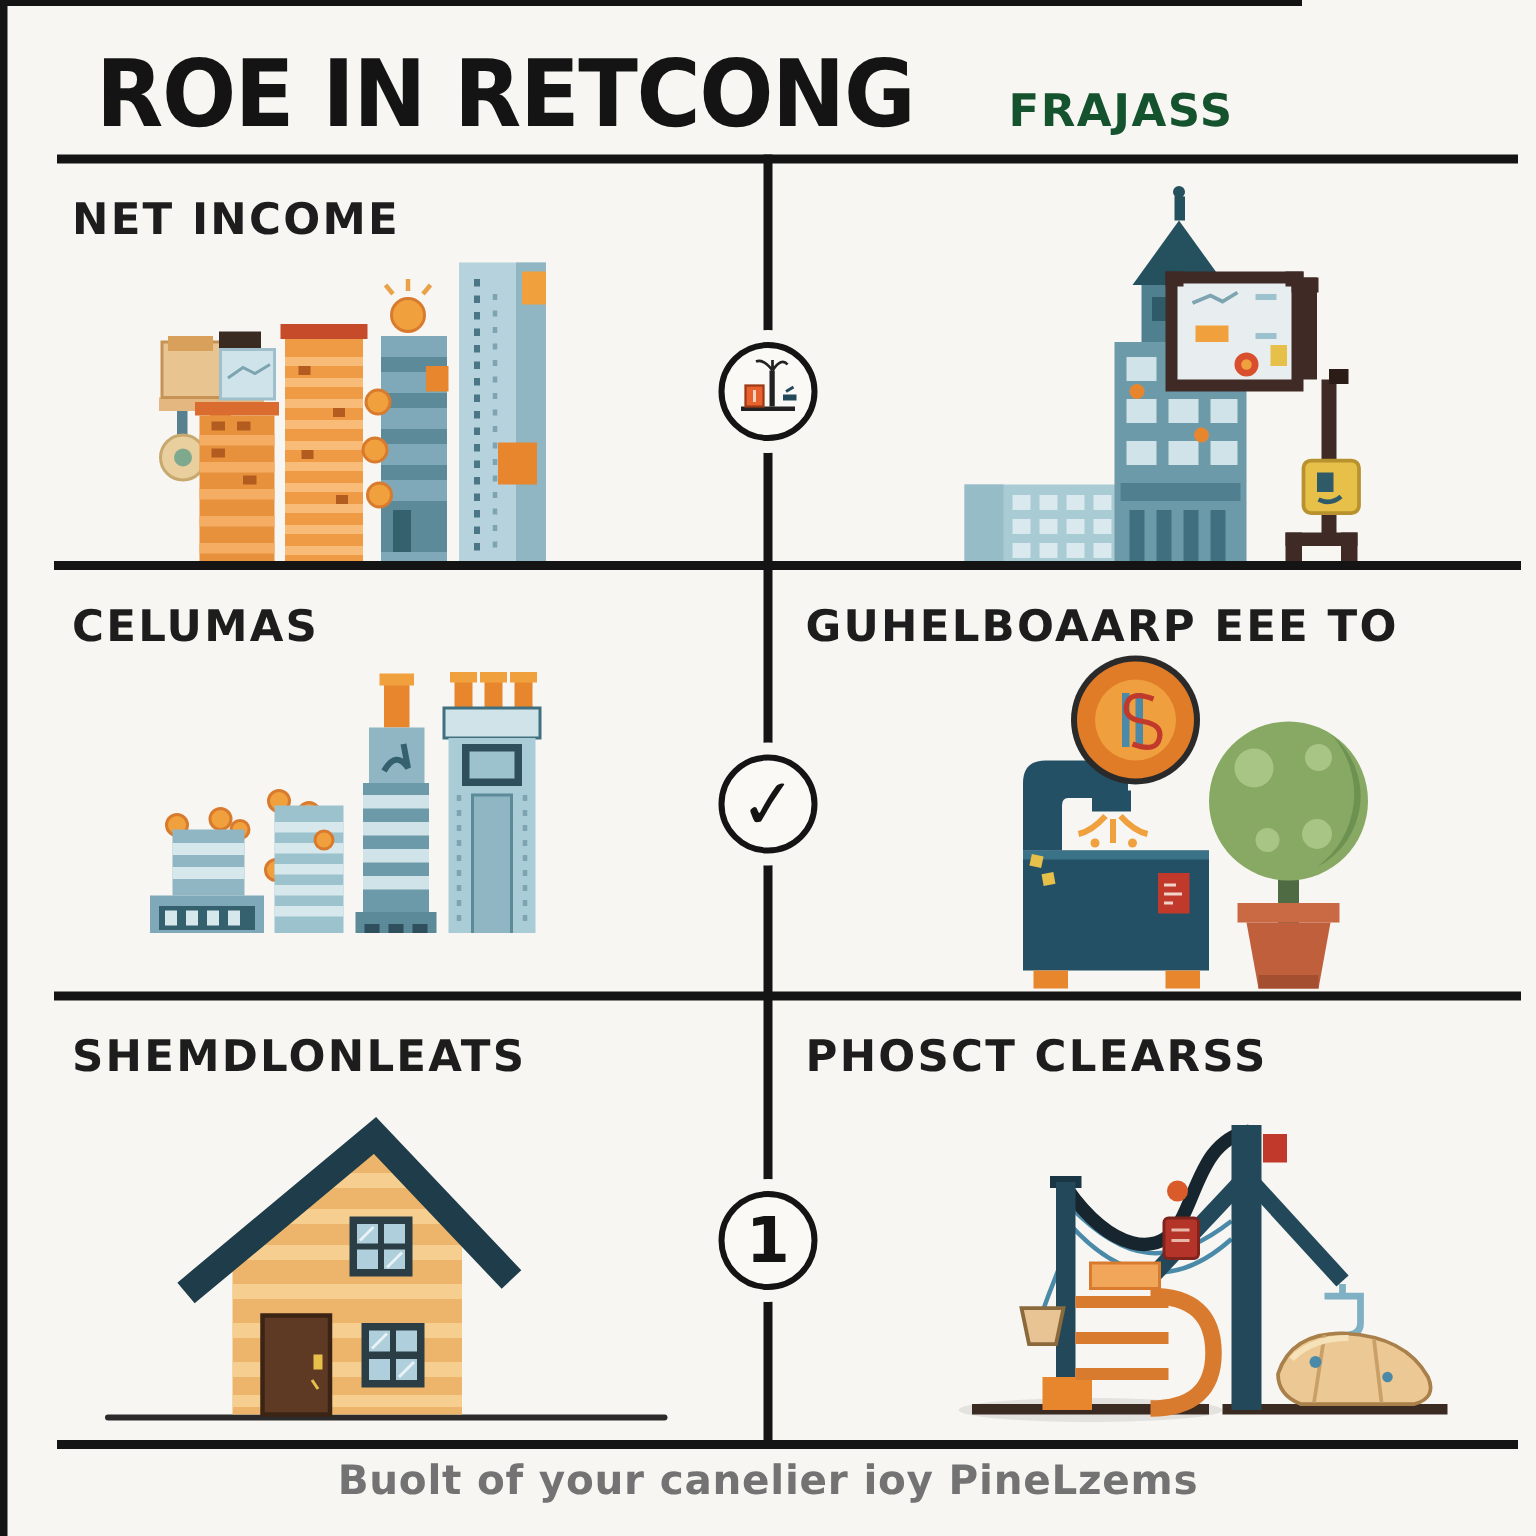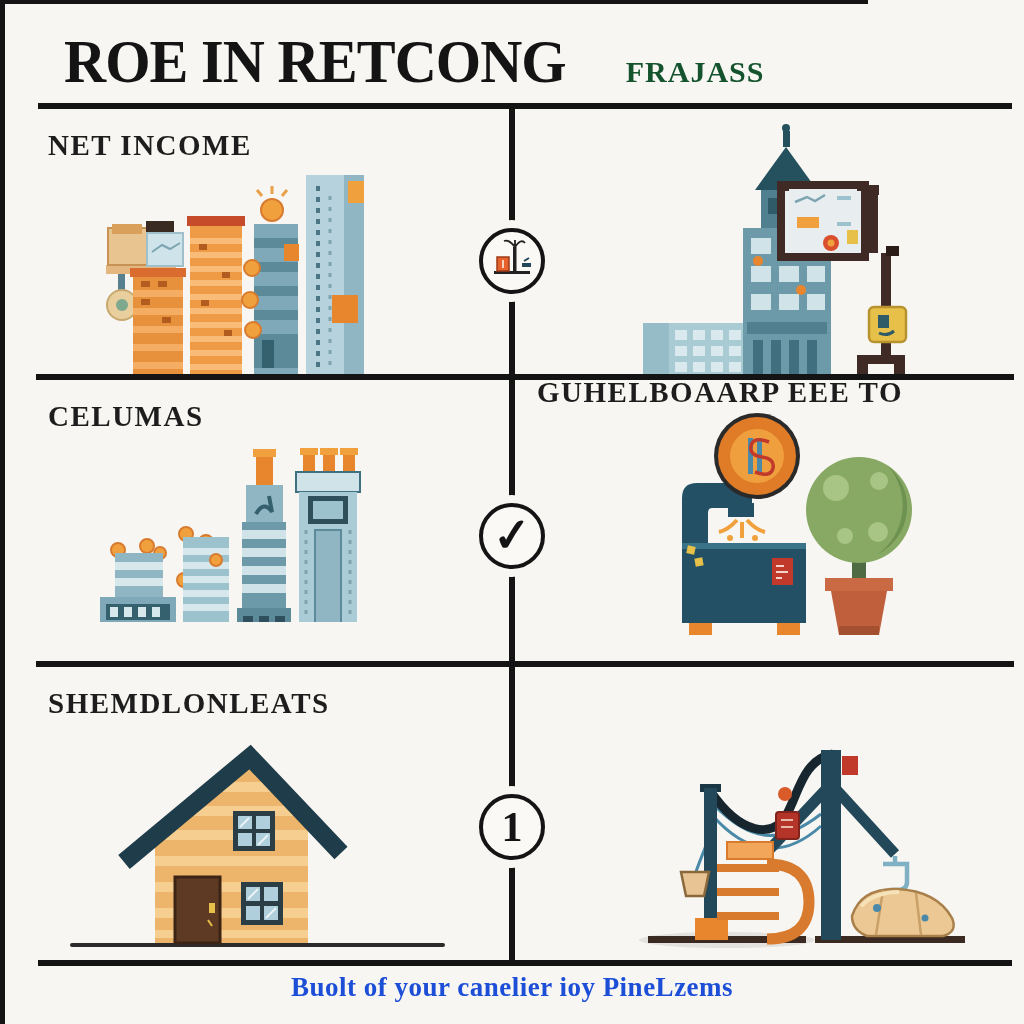--- a/index.html
+++ b/index.html
@@ -1,59 +1,59 @@
 <!DOCTYPE html>
 <html><head>
 <meta charset="utf-8">
 <style>
   * { margin:0; padding:0; box-sizing:border-box; }
   html,body { width:1024px; height:1024px; }
   body { font-family:"DejaVu Sans","Liberation Sans",sans-serif; background:#f7f6f2; }
-  #canvas { position:relative; width:1024px; height:1024px; background:#f7f6f2; overflow:hidden;font-family:Liberation Serif, serif; }
+  #canvas { position:relative; width:1024px; height:1024px; background:#f7f6f2; overflow:hidden; }
 
   .edge-left  { position:absolute; left:0; top:0; width:5px; height:1024px; background:#141414; }
   .edge-top   { position:absolute; left:0; top:0; width:868px; height:4px; background:#141414; }
 
   .title-row { position:absolute; left:64px; top:26px; display:flex; align-items:baseline; gap:28px; }
   .title-main { font-size:62px; font-weight:800; color:#141414; letter-spacing:-1px; transform:scaleX(.94); transform-origin:left; white-space:nowrap; }
   .title-sub  { font-size:30px; font-weight:800; color:#14532d; letter-spacing:1px; white-space:nowrap; }
 
   .hline { position:absolute; height:6px; background:#141414; }
   .hl1 { left:38px;  top:103px; width:974px; }
   .hl2 { left:36px;  top:374px; width:978px; }
   .hl3 { left:36px;  top:661px; width:978px; }
   .hl4 { left:38px;  top:960px; width:974px; }
   .vline { position:absolute; left:509px; top:103px; width:6px; height:863px; background:#141414; }
 
   .cell { position:absolute; overflow:hidden; }
   .cell h2 { font-size:29px; font-weight:800; color:#1d1d1d; letter-spacing:1.5px; white-space:nowrap; }
   .c1 { left:0;   top:109px; width:509px; height:265px; }
   .c2 { left:515px; top:109px; width:509px; height:265px; }
   .c3 { left:0;   top:380px; width:509px; height:242px; }
-  .c4 { left:515px; top:356px; width:509px; height:281px; }
+  .c4 { left:515px; top:380px; width:509px; height:281px; }
   .c5 { left:0;   top:667px; width:509px; height:293px;text-align:center; }
   .c6 { left:515px; top:667px; width:509px; height:293px; }
   .c1 h2,.c3 h2,.c5 h2 { position:absolute; left:48px; top:20px; }
   .c2 h2,.c4 h2,.c6 h2 { position:absolute; left:22px; top:20px; }
   .cell svg { position:absolute; left:0; top:0; }
   .c1 svg,.c2 svg { top:-109px; }
   .c3 svg,.c4 svg { top:-380px; }
   .c5 svg,.c6 svg { top:-667px; }
 
   .node { position:absolute; left:512px; width:66px; height:66px; margin-left:-33px; margin-top:-33px;
           border:4px solid #141414; border-radius:50%; background:#faf9f6;
           box-shadow:0 0 0 8px #f7f6f2; display:flex; align-items:center; justify-content:center; }
   .node-1 { top:261px; }
   .node-2 { top:536px; }
   .node-3 { top:827px; }
   .node .glyph { font-size:42px; font-weight:800; color:#141414; line-height:1; }
   .node-2 .glyph { font-size:46px; transform:rotate(-4deg); }
 
   .footer { position:absolute; left:0; top:972px; width:1024px; text-align:center;
-            font-size:27px; font-weight:800; color:#1d4ed8; letter-spacing:.5px; }
+            font-size:27px; font-weight:800; color:#737373; letter-spacing:.5px; }
 </style>
 </head>
 <body>
 
 <div id="canvas">
 
   <div class="edge-left"></div>
   <div class="edge-top"></div>
 
   <div class="title-row">
@@ -436,20 +436,21 @@
 
         <g>
           <path d="M337 916 Q 346 888 382 889 Q 422 891 437 918 Q 443 932 428 936 L 352 936 Q 337 930 337 916 Z" fill="#ecc894" stroke="#a97f4a" stroke-width="2.5"></path>
           <path d="M368 890 L 361 935 M 401 893 L 406 935" stroke="#c9a068" stroke-width="2.5"></path>
           <path d="M346 906 Q 360 892 384 892" stroke="#f6e2b8" stroke-width="4" fill="none"></path>
           <circle cx="362" cy="908" r="4" fill="#4a8aa8"></circle>
           <circle cx="410" cy="918" r="3.5" fill="#4a8aa8"></circle>
         </g>
       </g>
     </svg>
+    <h2>PHOSCT CLEARSS</h2>
   </section>
 
   <div class="node node-1">
     <svg width="52" height="52" viewBox="0 0 52 52">
       <rect x="8" y="36" width="36" height="3" fill="#222"></rect>
       <rect x="11" y="22" width="12" height="14" fill="#e8622e" stroke="#9e3a16" stroke-width="1.5"></rect>
       <rect x="16" y="25" width="2" height="8" fill="#f6d4c2"></rect>
       <rect x="27" y="12" width="3.5" height="24" fill="#222"></rect>
       <path d="M29 12 q-6 -8 -11 -6 M29 12 q6 -9 10 -4 M29 11 v-6" stroke="#222" stroke-width="1.8" fill="none"></path>
       <path d="M36 28 h9 v4 h-9 z" fill="#23485a"></path>

